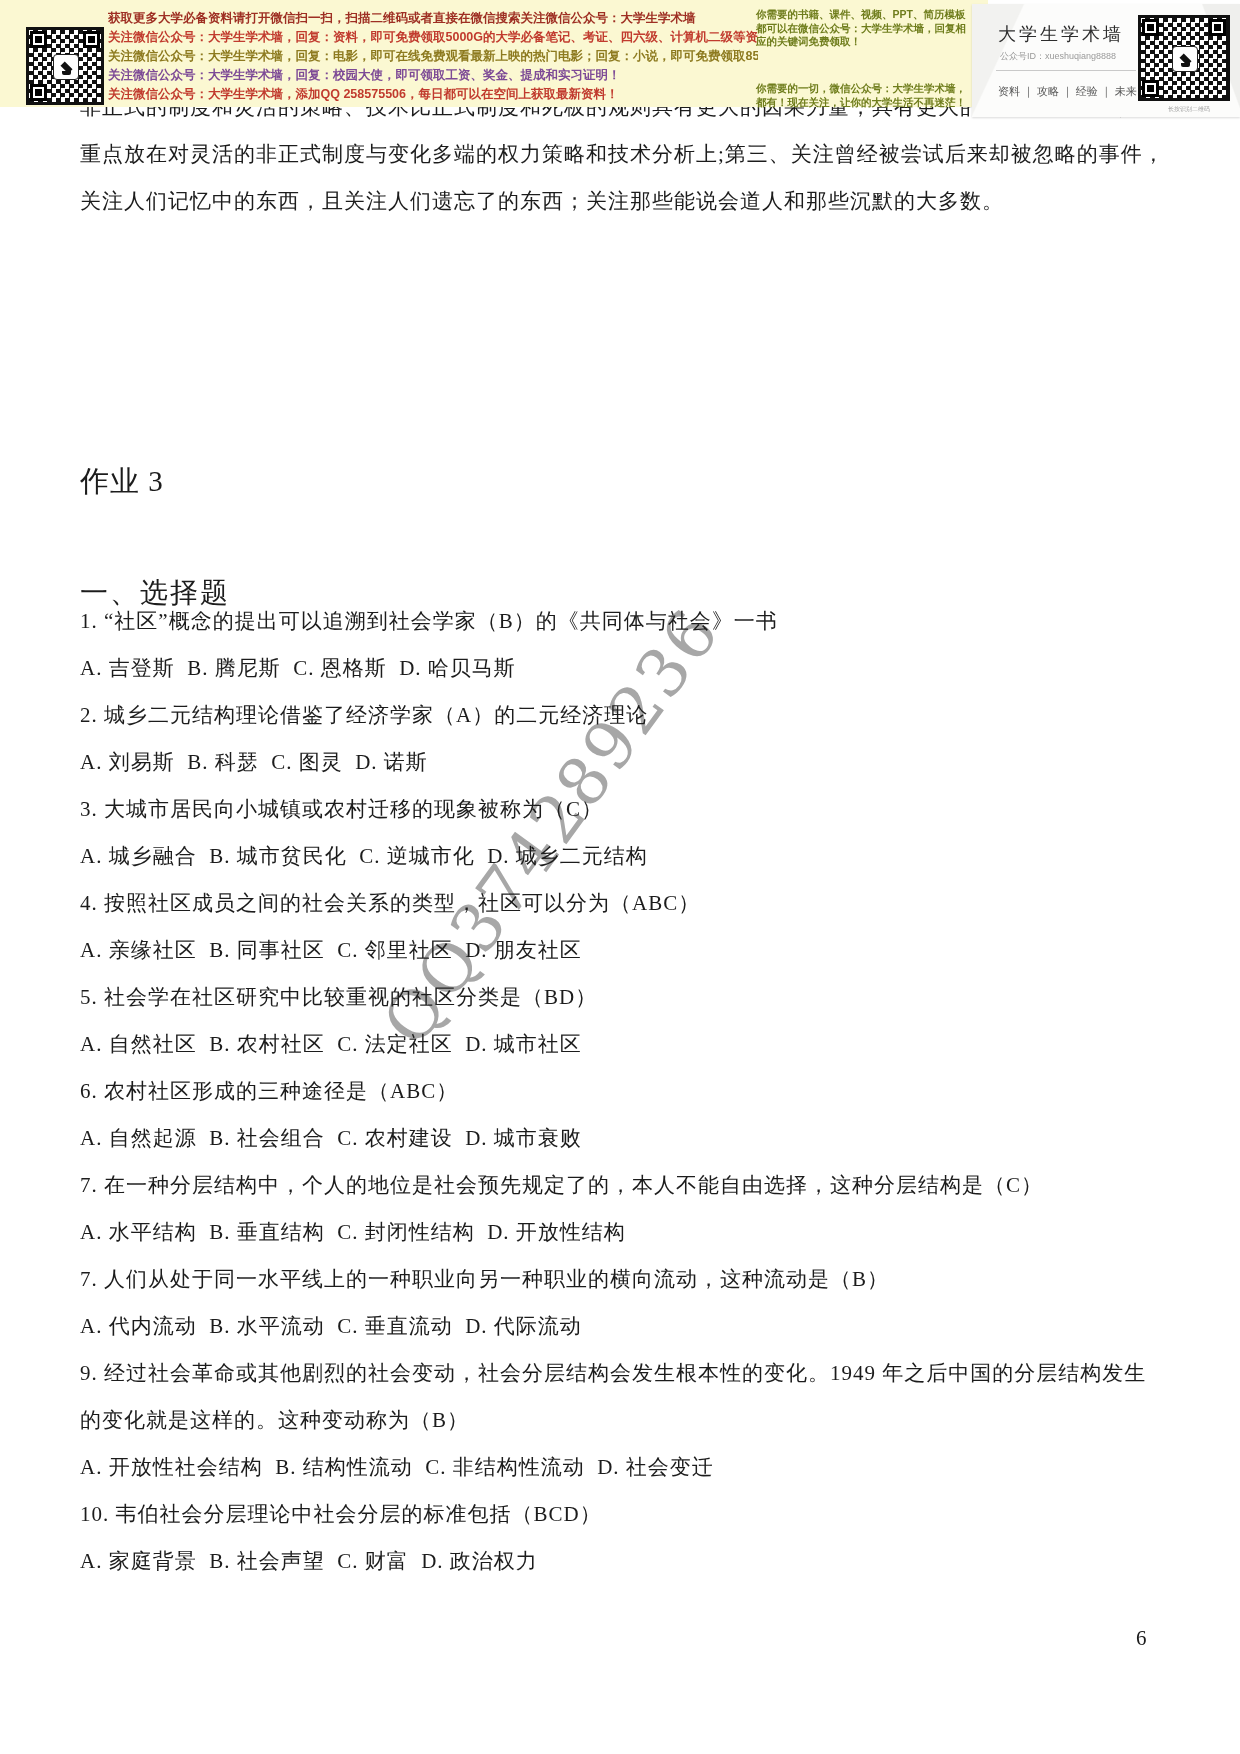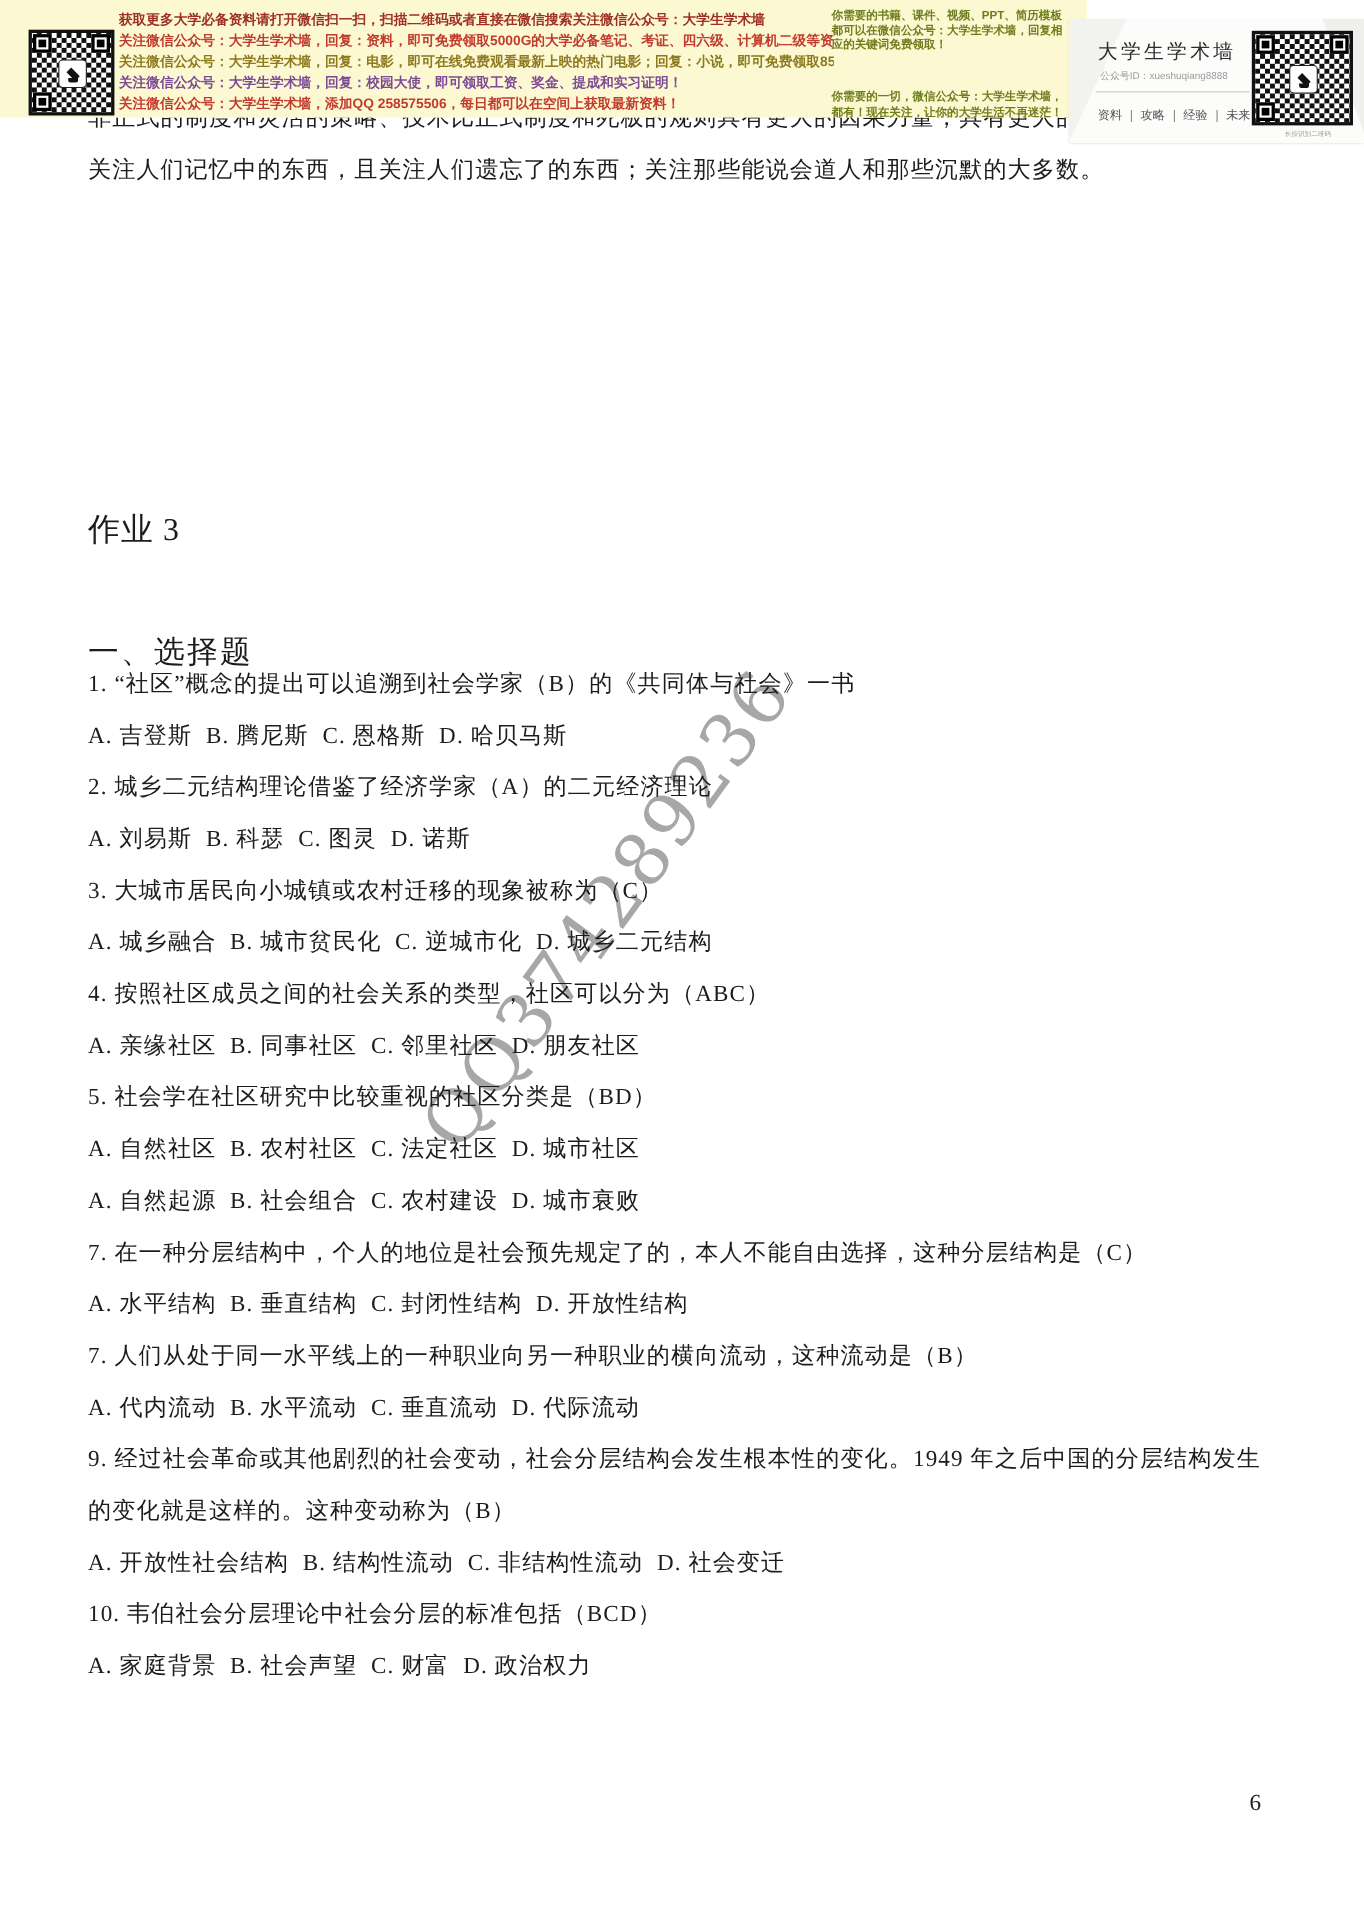--- a/index.html
+++ b/index.html
@@ -25,21 +25,21 @@
   
   .banner{position:absolute;left:0;top:0;width:988px;height:107px;z-index:5;
           background:#fbf8d2;font-family:"Liberation Sans","DejaVu Sans",sans-serif;}
   .promo{position:absolute;left:108px;top:9px;width:650px;}
   .promo-line{font-size:12.5px;line-height:19px;white-space:nowrap;overflow:hidden;font-weight:bold;}
   .note{position:absolute;left:756px;width:214px;color:#6f7d1c;font-size:10.5px;line-height:13.5px;font-weight:bold;}
   .note-top{top:8px;}
   .note-bottom{top:82px;}
 
   
-  .card{position:absolute;left:972px;top:17px;width:268px;height:113px;
+  .card{position:absolute;left:972px;top:4px;width:268px;height:113px;
         background:
           linear-gradient(115deg,#f2f2f0 0 16%,rgba(0,0,0,0) 16.5%),
           linear-gradient(250deg,#efefed 0 12%,rgba(0,0,0,0) 12.5%),
           #fcfcfb;
         box-shadow:0 1px 2px rgba(0,0,0,.15);}
   .card-title{position:absolute;left:26px;top:18px;width:160px;font-size:18px;letter-spacing:3px;
               color:#2d2d2d;white-space:nowrap;}
   .card-id{position:absolute;left:28px;top:46px;font-size:9px;color:#9a9a9a;white-space:nowrap;}
   .card-divider{position:absolute;left:24px;top:66px;width:140px;height:1px;background:#c9c9c9;}
   .card-tagline{position:absolute;left:26px;top:80px;font-size:11px;color:#555;white-space:nowrap;}
@@ -68,38 +68,40 @@
 <body>
 
 <div class="page">
 
   <div class="watermark">QQ374289236</div>
 
   <div class="textlayer">
     <div class="intro">
 
     <div class="body-line">非正式的制度和灵活的策略、技术比正式制度和死板的规则具有更大的因果力量，具有更大的解释价值，应该把</div>
+        <div class="body-line">重点放在对灵活的非正式制度与变化多端的权力策略和技术分析上;第三、关注曾经被尝试后来却被忽略的事件，</div>
         <div class="body-line">关注人们记忆中的东西，且关注人们遗忘了的东西；关注那些能说会道人和那些沉默的大多数。</div>
       </div>
 
     <div class="hw-heading">作业 3</div>
     <div class="section-title">一、选择题</div>
 
     <div class="qa">
 
     <div class="body-line">1. “社区”概念的提出可以追溯到社会学家（B）的《共同体与社会》一书</div>
         <div class="body-line">A. 吉登斯  B. 腾尼斯  C. 恩格斯  D. 哈贝马斯</div>
         <div class="body-line">2. 城乡二元结构理论借鉴了经济学家（A）的二元经济理论</div>
         <div class="body-line">A. 刘易斯  B. 科瑟  C. 图灵  D. 诺斯</div>
         <div class="body-line">3. 大城市居民向小城镇或农村迁移的现象被称为（C）</div>
         <div class="body-line">A. 城乡融合  B. 城市贫民化  C. 逆城市化  D. 城乡二元结构</div>
         <div class="body-line">4. 按照社区成员之间的社会关系的类型，社区可以分为（ABC）</div>
         <div class="body-line">A. 亲缘社区  B. 同事社区  C. 邻里社区  D. 朋友社区</div>
         <div class="body-line">5. 社会学在社区研究中比较重视的社区分类是（BD）</div>
         <div class="body-line">A. 自然社区  B. 农村社区  C. 法定社区  D. 城市社区</div>
+        <div class="body-line">6. 农村社区形成的三种途径是（ABC）</div>
         <div class="body-line">A. 自然起源  B. 社会组合  C. 农村建设  D. 城市衰败</div>
         <div class="body-line">7. 在一种分层结构中，个人的地位是社会预先规定了的，本人不能自由选择，这种分层结构是（C）</div>
         <div class="body-line">A. 水平结构  B. 垂直结构  C. 封闭性结构  D. 开放性结构</div>
         <div class="body-line">7. 人们从处于同一水平线上的一种职业向另一种职业的横向流动，这种流动是（B）</div>
         <div class="body-line">A. 代内流动  B. 水平流动  C. 垂直流动  D. 代际流动</div>
         <div class="body-line">9. 经过社会革命或其他剧烈的社会变动，社会分层结构会发生根本性的变化。1949 年之后中国的分层结构发生</div>
         <div class="body-line">的变化就是这样的。这种变动称为（B）</div>
         <div class="body-line">A. 开放性社会结构  B. 结构性流动  C. 非结构性流动  D. 社会变迁</div>
         <div class="body-line">10. 韦伯社会分层理论中社会分层的标准包括（BCD）</div>
         <div class="body-line">A. 家庭背景  B. 社会声望  C. 财富  D. 政治权力</div>

